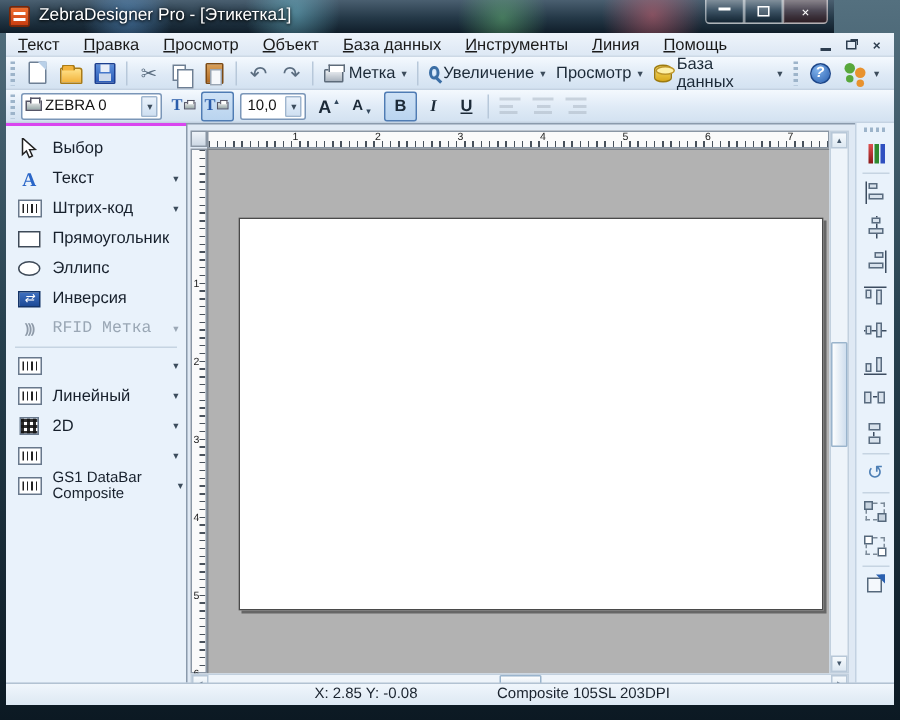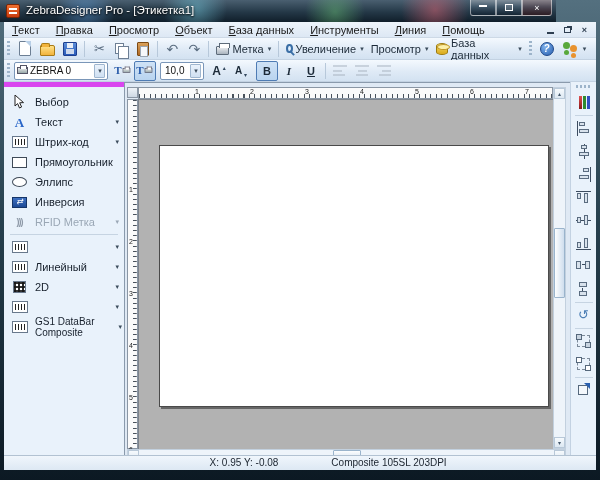--- a/index.html
+++ b/index.html
@@ -89,25 +89,25 @@
   .caret.dn{margin-top:7px;}
   .it{font-style:italic;font-family:"Liberation Serif",serif;}
   .un{text-decoration:underline;}
   .alico{width:14px;height:11px;display:flex;flex-direction:column;justify-content:space-between;}
   .alico i{display:block;height:2px;background:#aeb9c6;}
   .alico.l i{align-self:flex-start;} .alico.c i{align-self:center;} .alico.r i{align-self:flex-end;}
   .alico i:nth-child(1){width:14px;} .alico i:nth-child(2){width:9px;} .alico i:nth-child(3){width:12px;}
   
   .main{position:absolute;left:0;top:60px;width:592px;height:373px;}
   .toolbox{position:absolute;left:0;top:0;width:120px;height:373px;background:#e9f2fb;overflow:hidden;
-    border-top:5px solid #d946ef;}
+    border-top:2px solid #d946ef;}
   .tb-item{position:relative;height:20px;display:flex;align-items:center;padding-left:7px;font-size:11px;color:#17202c;}
   .tb-item:first-child{margin-top:5px;}
   .tb-item .tico{width:17px;height:16px;margin-right:7px;display:flex;align-items:center;justify-content:center;flex:none;}
-  .tb-item.disabled .tlabel{color:#9aa7b5;}
+  .tb-item.disabled .tlabel{color:#9aa7b5;font-family:Liberation Mono, monospace;}
   .tb-sep{height:1px;background:#c6d4e2;margin:2px 6px;}
   .ti-box{position:relative;display:inline-block;}
   .ti-text{color:#2a66c8;font-weight:bold;font-size:13px;font-family:"Liberation Serif",serif;line-height:1;}
   .ti-barcode{width:16px;height:12px;background:#fff;border:1px solid #68788c;}
   .ti-barcode::after{content:"";position:absolute;left:2px;right:2px;top:2px;bottom:2px;
     background:repeating-linear-gradient(90deg,#222 0 1px,transparent 1px 3px);}
   .ti-2d{width:13px;height:12px;border:1px solid #68788c;background:
     repeating-linear-gradient(90deg,rgba(20,20,20,.9) 0 2px,transparent 2px 4px),
     repeating-linear-gradient(0deg,#333 0 2px,#fff 2px 4px);}
   .ti-pic{width:15px;height:12px;border:1px solid #6a7a8e;background:linear-gradient(#7ab0e0 0 55%,#3d78b4 55% 62%,#ecd35a 62% 100%);}
@@ -528,17 +528,17 @@
             <i class="grp ungrp"></i>
           </span>
         <span class="asep"></span>
         <span class="abtn">
             <i class="custico"></i>
           </span>
       </div>
     </div>
 
     <div class="statusbar">
-      <span class="sb-coords">X:  0.95 Y:  -0.08</span>
+      <span class="sb-coords">X:  2.85 Y:  -0.08</span>
       <span class="sb-printer">Composite 105SL 203DPI</span>
     </div>
   </div>
 </div>
 
 </body></html>

